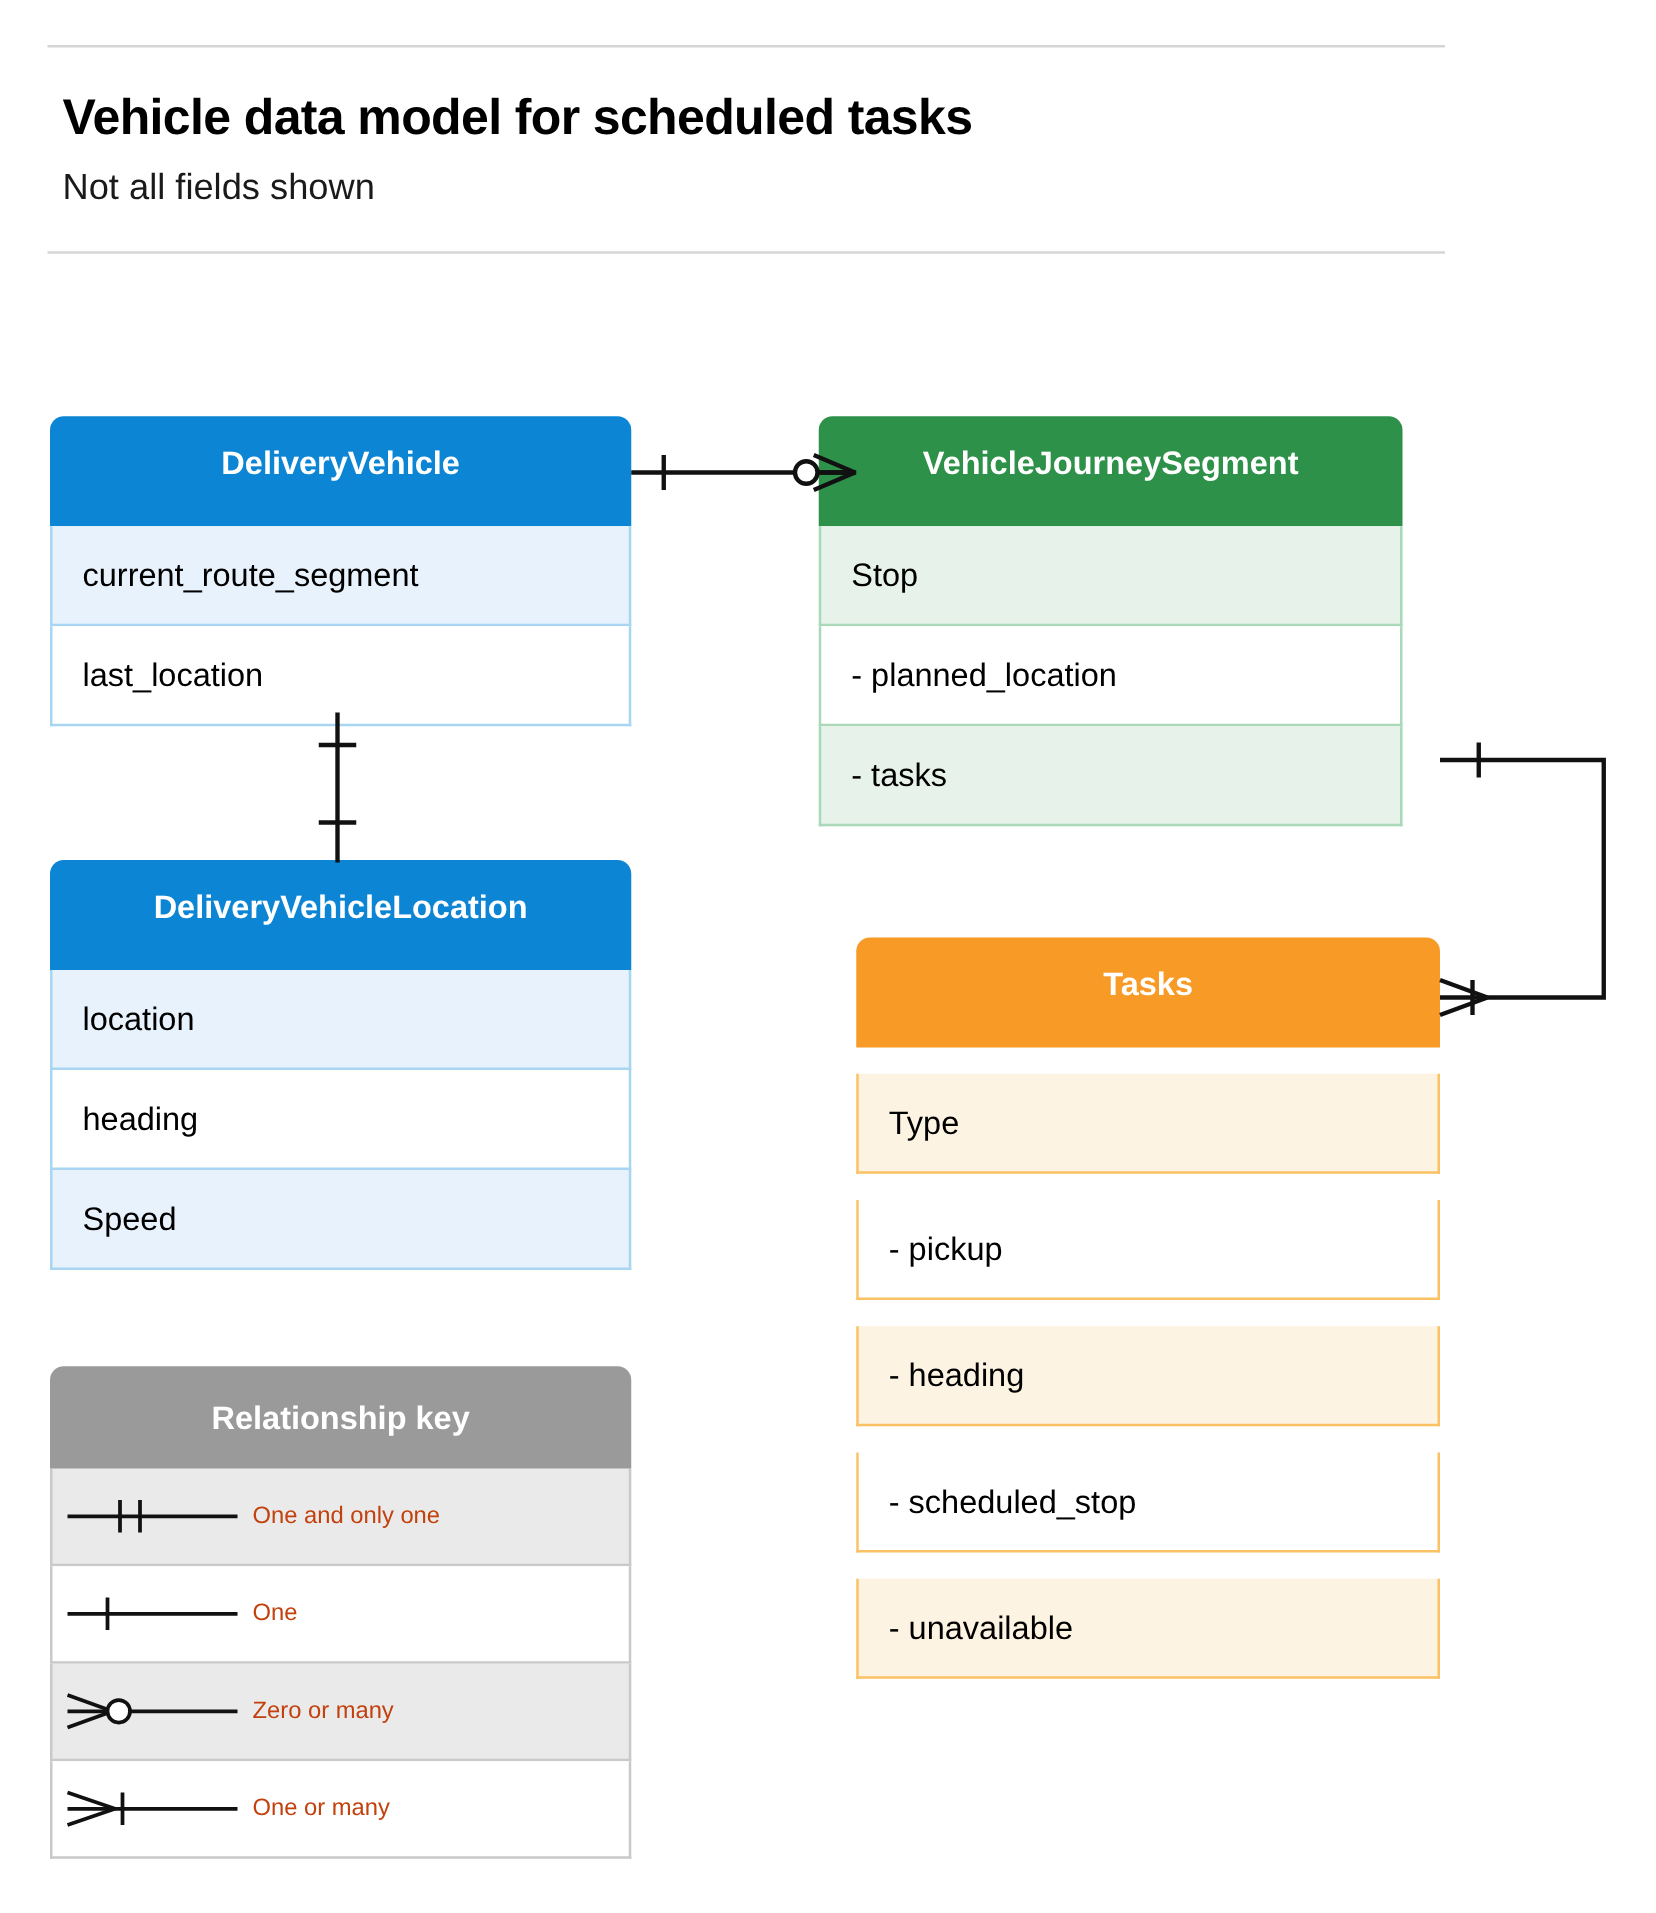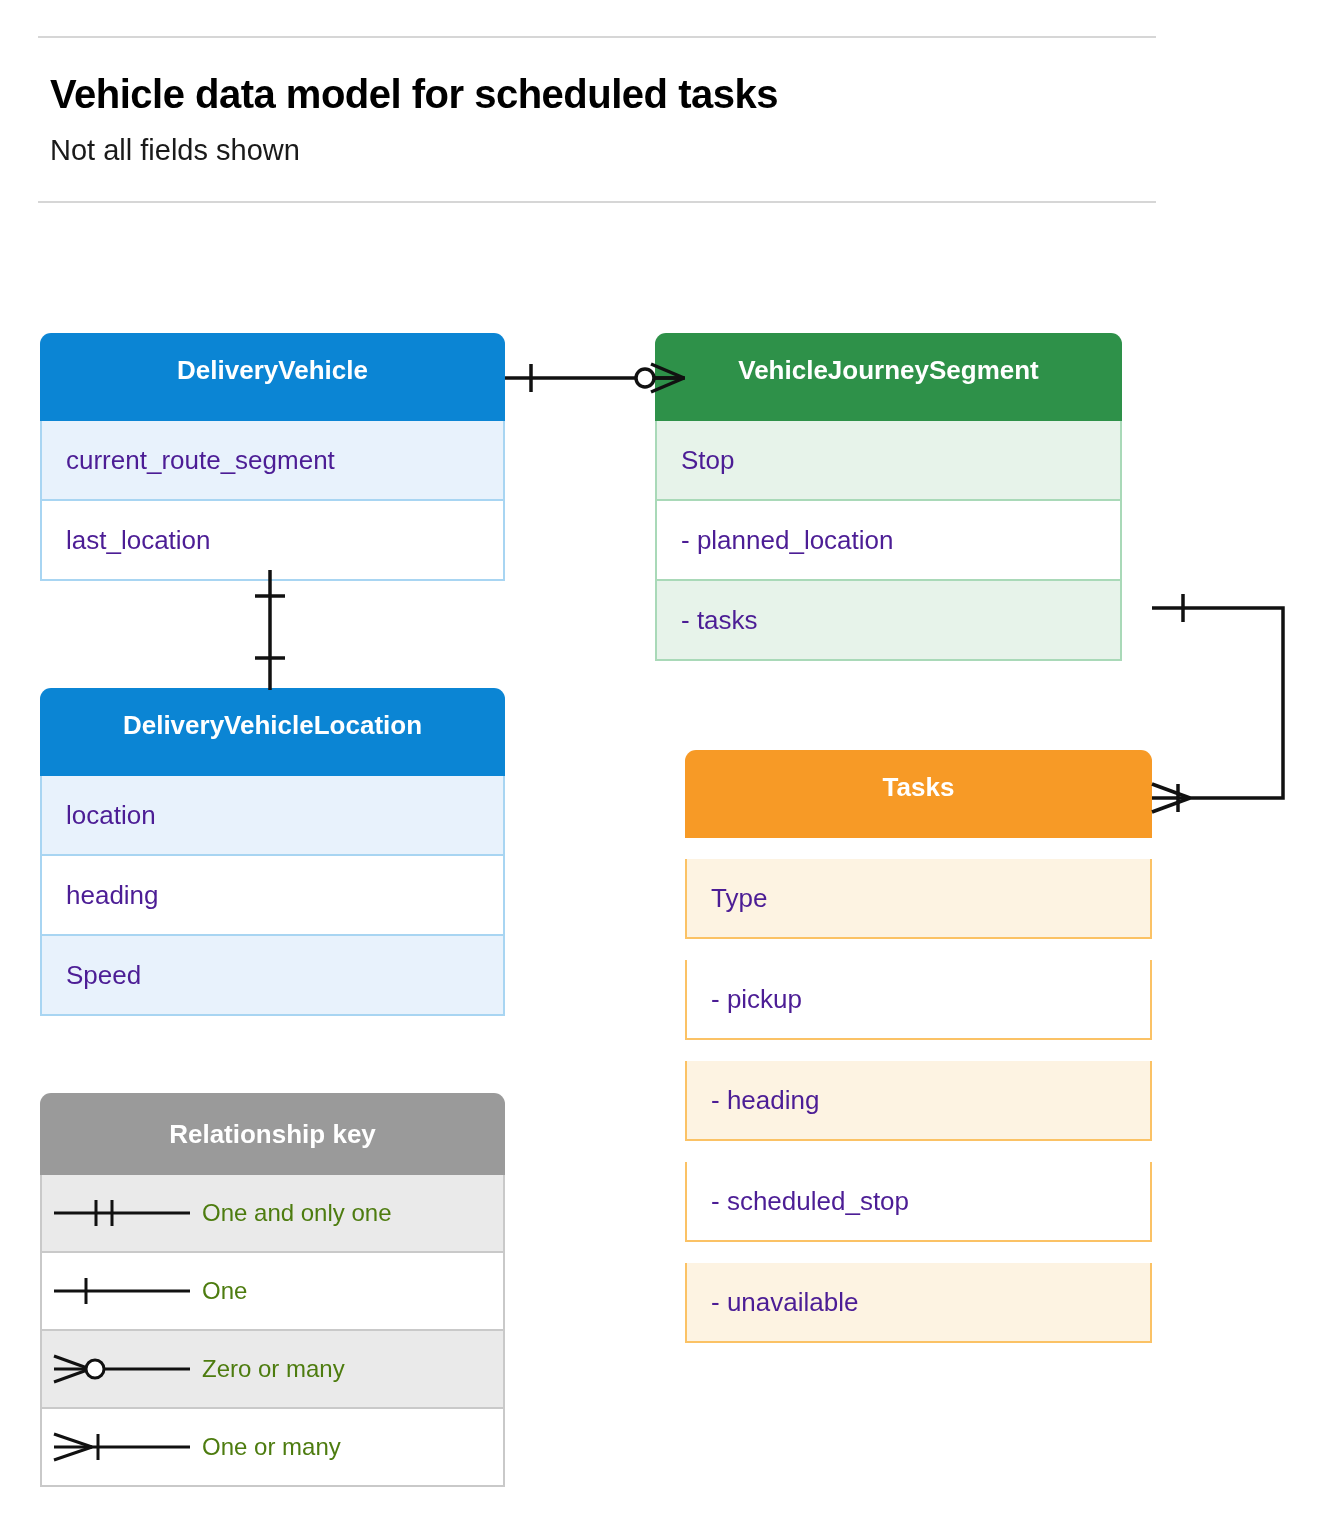--- a/index.html
+++ b/index.html
@@ -66,21 +66,21 @@
     border-radius: 11px 11px 0 0;
     white-space: nowrap;
     overflow: hidden;
   }
   .entity-row {
     box-sizing: border-box;
     height: 80px;
     line-height: 78px;
     font-size: 26px;
     font-weight: 400;
-    color: #4c1d95;
+    color: #000000;
     padding-left: 24px;
     white-space: nowrap;
     overflow: hidden;
     border-left-width: 2px;
     border-right-width: 2px;
     border-bottom-width: 2px;
     border-top-width: 0;
     border-style: solid;
   }
 
@@ -138,22 +138,22 @@
   .legend-row.shade { background: #eaeaea; }
   .legend-row.plain { background: #ffffff; }
   .legend-symbol {
     width: 160px;
     flex: 0 0 160px;
     height: 100%;
     position: relative;
   }
   .legend-symbol svg { position: absolute; left: 10px; top: 50%; transform: translateY(-50%); }
   .legend-label {
-    font-size: 24px;
-    color: #4d7c0f;
+    font-size: 19px;
+    color: #c2410c;
     white-space: nowrap;
   }
 
   
   #connectors {
     position: absolute;
     left: 0;
     top: 0;
     width: 1325px;
     height: 1530px;

